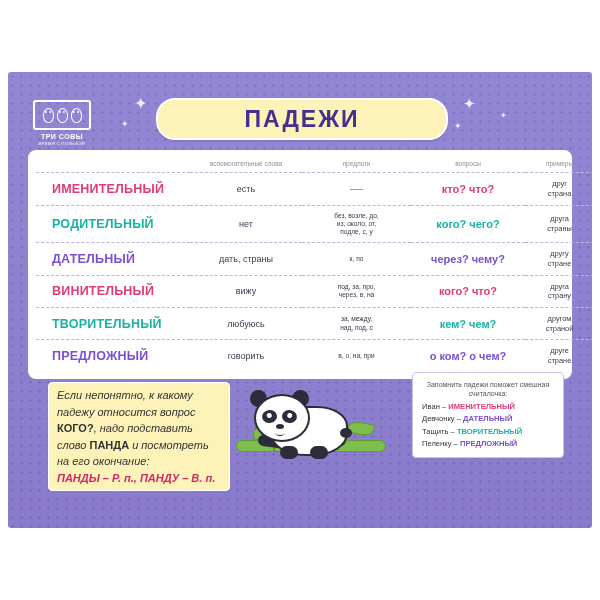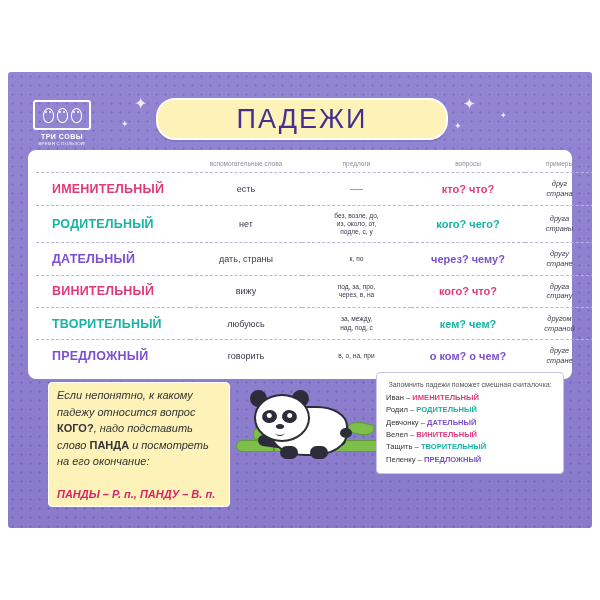--- a/index.html
+++ b/index.html
@@ -41,21 +41,21 @@
   .logo .sub{font-size:4.4px;letter-spacing:.2px;margin-top:1px;opacity:.95;}
 
   
   .title-bar{
     position:absolute;left:148px;top:26px;width:288px;height:38px;
     background:#fdf2b8;border:2px solid #ffffff;border-radius:19px;
     display:flex;align-items:center;justify-content:center;
     box-shadow:0 2px 0 rgba(0,0,0,.08);
   }
   .title-bar span{
-    font-size:27px;font-weight:normal;color:#46308f;letter-spacing:2px;
+    font-size:23px;font-weight:bold;color:#46308f;letter-spacing:2px;
   }
   .spark{position:absolute;color:#fff;opacity:.85;font-size:13px;line-height:1;}
   .s1{left:126px;top:24px;font-size:16px;}
   .s2{left:113px;top:48px;font-size:9px;}
   .s3{left:455px;top:24px;font-size:15px;}
   .s4{left:446px;top:50px;font-size:9px;}
   .s5{left:492px;top:40px;font-size:8px;}
 
   
   .card{
@@ -74,41 +74,41 @@
   thead th.c3{width:110px;}
   thead th.c4{width:65px;}
   tbody tr{border-top:1px dashed #b9b3e0;}
   tbody td{padding:6px 2px;text-align:center;vertical-align:middle;}
   .case-name{
     font-size:12.5px;font-weight:bold;letter-spacing:.2px;text-align:left;padding-left:16px !important;
   }
   .helper{font-size:9px;color:#3a3a4d;}
   .prep{font-size:6.6px;color:#3a3a4d;line-height:1.25;}
   .quest{font-size:11px;font-weight:bold;}
-  .examples{font-size:7.4px;font-style:italic;color:#3a3a4d;line-height:1.3;}
+  .examples{font-size:7.4px;color:#3a3a4d;line-height:1.3;}
 
   .c-nom{color:#e03a7a;}
   .c-gen{color:#17b3a3;}
   .c-dat{color:#7b4fd0;}
   .c-acc{color:#e03a7a;}
   .c-ins{color:#17b3a3;}
   .c-pre{color:#7b4fd0;}
 
   
   .note-left{
     position:absolute;left:40px;top:310px;width:182px;
     background:#fdf2b8;border:1.5px solid #fff;border-radius:4px;
     padding:4px 8px;box-sizing:border-box;
     font-size:11px;font-style:italic;color:#333;line-height:1.5;
   }
   .note-left b{font-style:normal;}
-  .note-left .answer{color:#d6246a;font-weight:bold;font-style:italic;display:block;margin-top:16px;}
+  .note-left .answer{color:#d6246a;font-weight:bold;font-style:italic;display:block;margin-top:0;}
 
   .note-right{
-    position:absolute;right:28px;top:300px;width:188px;
+    position:absolute;right:28px;top:300px;width:152px;
     background:#fff;border:1.5px solid #c9c2ea;border-radius:4px;
     padding:7px 9px;box-sizing:border-box;
     font-size:7.6px;color:#333;line-height:1.62;
   }
   .note-right .head{font-size:7px;text-align:center;color:#555;margin-bottom:3px;line-height:1.3;}
   .note-right .l b{font-weight:bold;}
   .r1 b{color:#e03a7a;} .r2 b{color:#17b3a3;} .r3 b{color:#7b4fd0;}
   .r4 b{color:#e03a7a;} .r5 b{color:#17b3a3;} .r6 b{color:#7b4fd0;}
 
   
@@ -248,20 +248,18 @@
     <div class="p-head"></div>
     <div class="p-eye eye-l"></div>
     <div class="p-eye eye-r"></div>
     <div class="p-nose"></div>
     <div class="p-mouth"></div>
   </div>
 
   <div class="note-right">
     <div class="head">Запомнить падежи поможет смешная считалочка:</div>
     <div class="l r1"><span>Иван – <b>ИМЕНИТЕЛЬНЫЙ</b></span></div>
-    <div class="l r2"><span>Родил – <b>РОДИТЕЛЬНЫЙ</b></span></div>
     <div class="l r3"><span>Девчонку – <b>ДАТЕЛЬНЫЙ</b></span></div>
-    <div class="l r4"><span>Велел – <b>ВИНИТЕЛЬНЫЙ</b></span></div>
     <div class="l r5"><span>Тащить – <b>ТВОРИТЕЛЬНЫЙ</b></span></div>
     <div class="l r6"><span>Пеленку – <b>ПРЕДЛОЖНЫЙ</b></span></div>
   </div>
 
 </div>
 
 </body></html>

